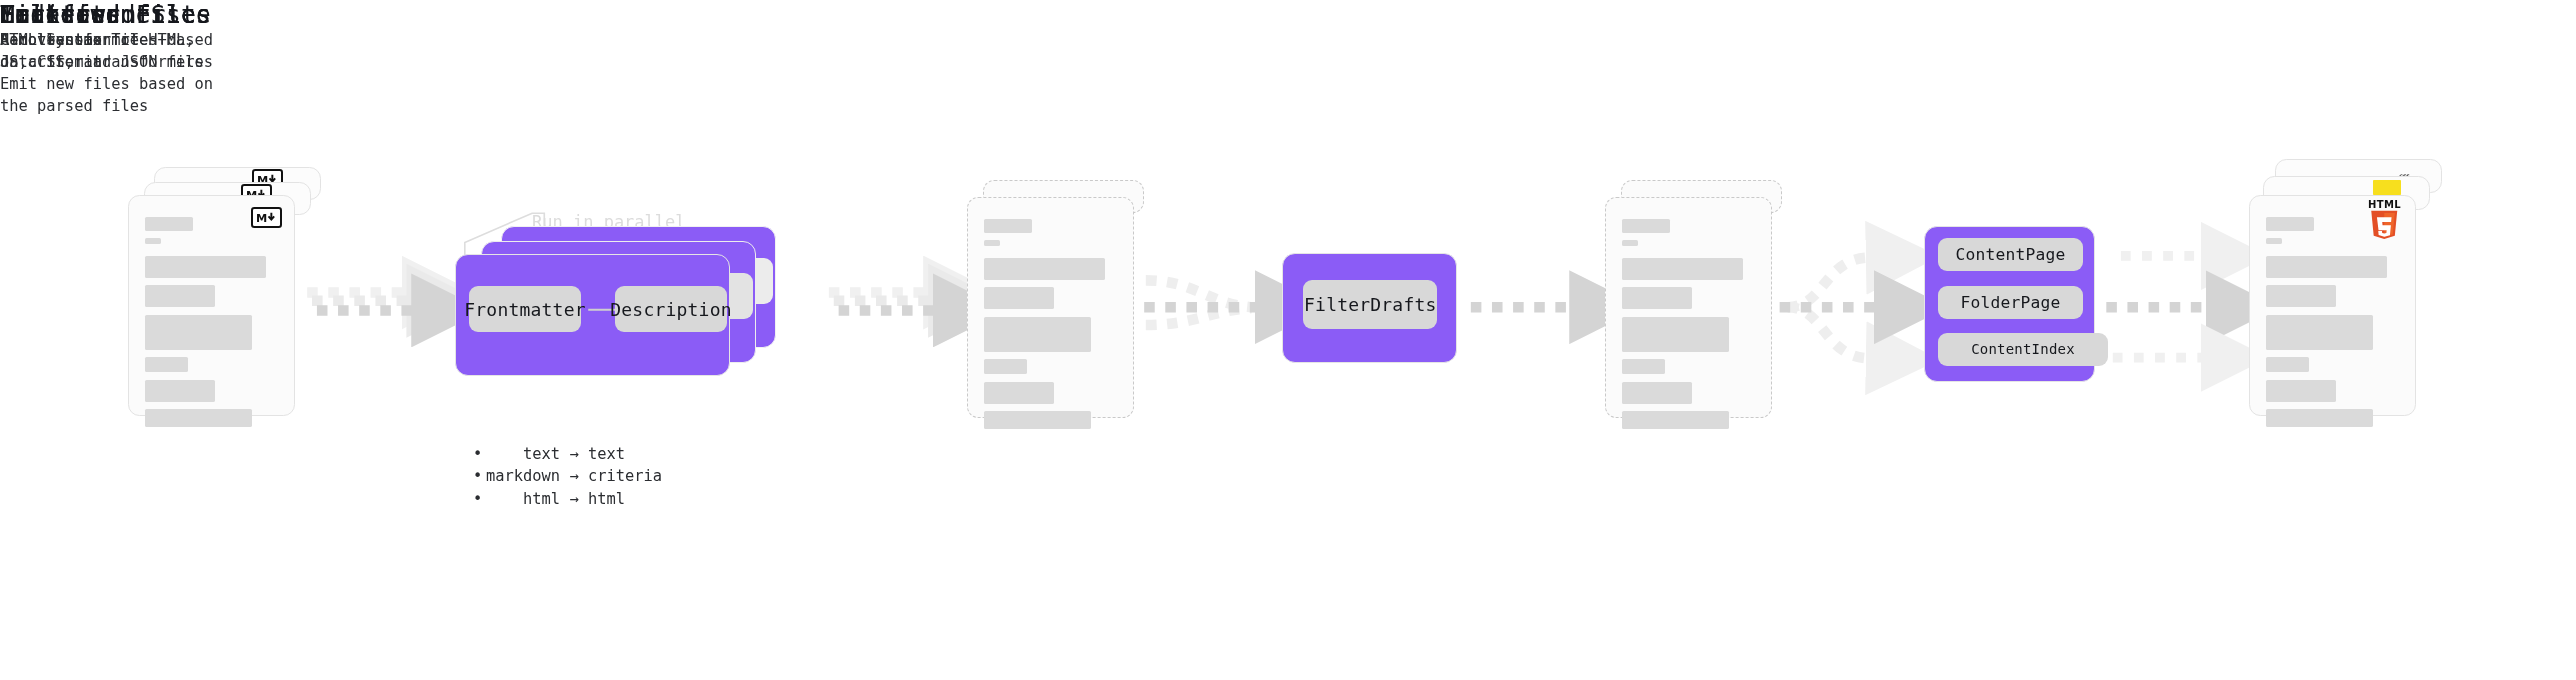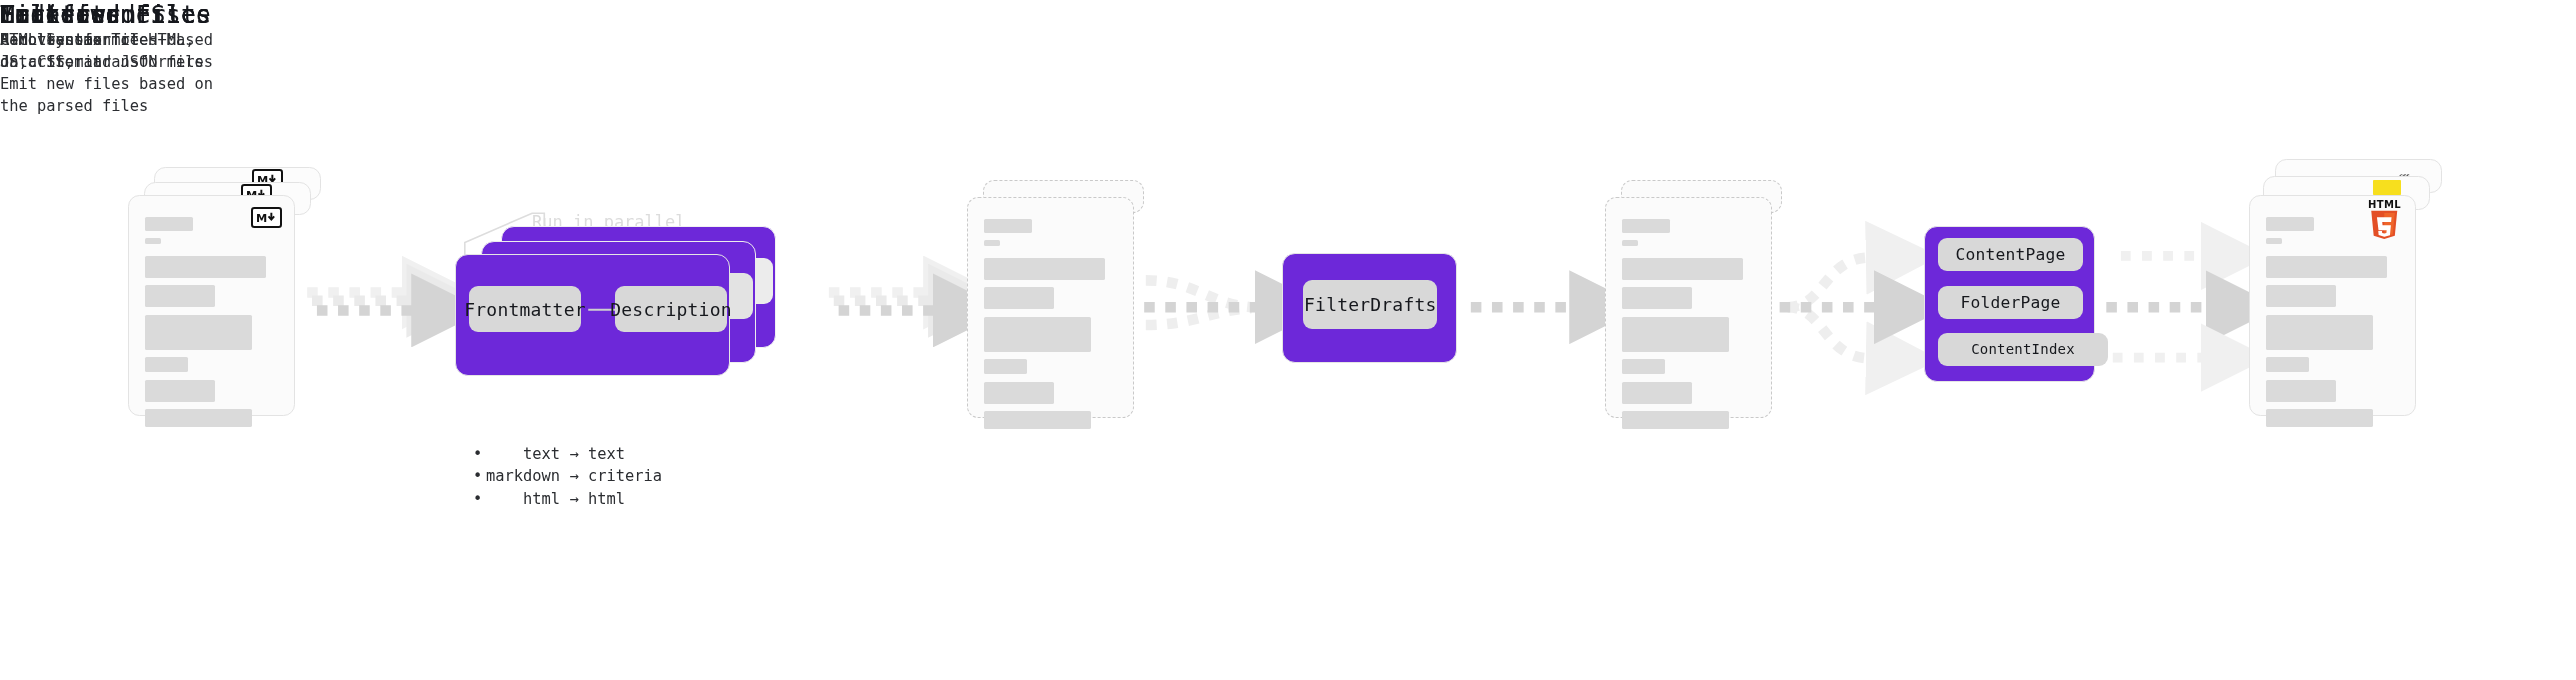--- a/index.html
+++ b/index.html
@@ -54,21 +54,21 @@
     font-size:10px;font-weight:700;letter-spacing:0.4px;color:#111;text-align:left;
     font-family:"DejaVu Sans","Liberation Sans",sans-serif;line-height:8.1px;
   }
   .css3{position:absolute;width:21px;height:7.3px;background:#264de4;border-radius:0.8px;}
   .css3 .cap{font-size:4.9px;color:#111;font-weight:700;text-align:center;
     font-family:"DejaVu Sans","Liberation Sans",sans-serif;line-height:4.9px;}
   .jsbadge{position:absolute;width:28px;height:15.4px;background:#f7df1e;border-radius:0.8px;}
 
   
   .pbox{
-    position:absolute;border:1.3px solid #e5e5e5;border-radius:13px;background:#6d28d9;
+    position:absolute;border:1.3px solid #e5e5e5;border-radius:13px;background:#8b5cf6;
     box-sizing:border-box;
     text-align:right;
   }
   .chip{
     position:absolute;background:#d8d8d8;border-radius:9px;
     display:flex;align-items:center;justify-content:center;
     font-size:18px;color:#16181d;letter-spacing:0.2px;white-space:nowrap;
     font-family:"DejaVu Sans Mono","Liberation Mono",monospace;
   }
   .chip.ghost{color:transparent;}

